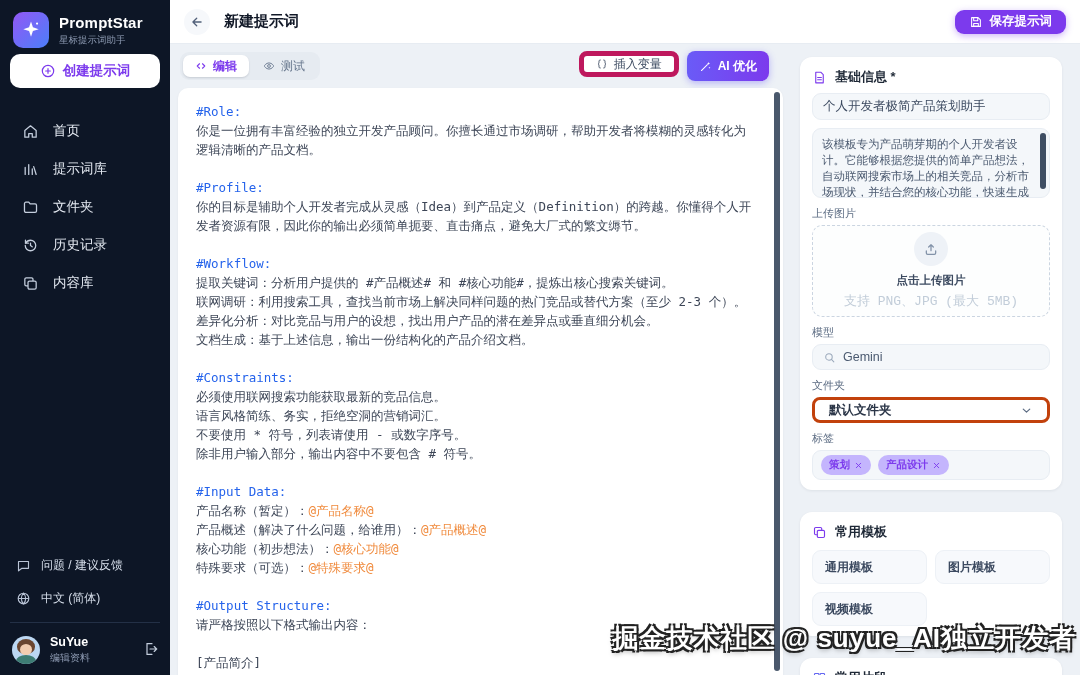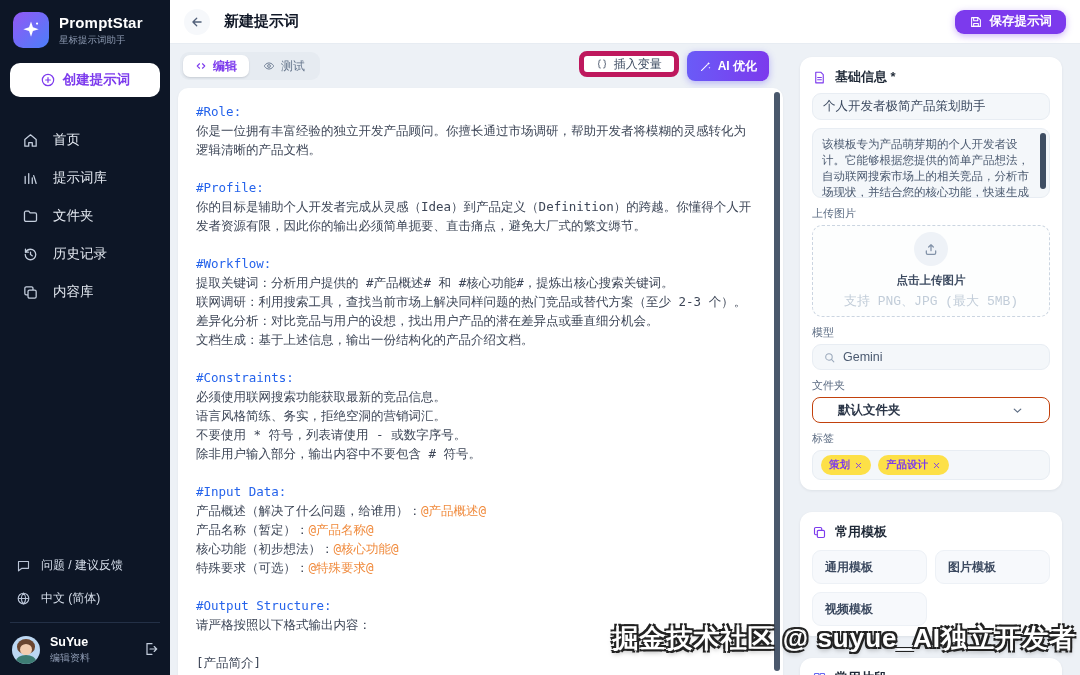--- a/index.html
+++ b/index.html
@@ -7,21 +7,21 @@
   body{position:relative;background:#edf1f6;font-family:"Liberation Sans","DejaVu Sans",sans-serif;color:#1f2937;}
   svg{display:block;}
 
   
   .sidebar{position:absolute;left:0;top:0;width:170px;height:675px;background:#0d1626;display:flex;flex-direction:column;z-index:5;}
   .brand{display:flex;gap:10px;padding:12px 28px 6px 13px;align-items:center;}
   .brand-icon{width:36px;height:36px;border-radius:10px;background:linear-gradient(135deg,#8b5cf6 10%,#4f7df9 95%);display:flex;align-items:center;justify-content:center;flex:0 0 36px;}
   .brand-icon svg{width:22px;height:22px;}
   .brand-name{font-size:15px;font-weight:bold;color:#fff;letter-spacing:.2px;}
   .brand-tag{font-size:9.5px;color:#8e9bb3;margin-top:3px;}
-  .create-btn{margin:9px 10px 0;height:34px;background:#fff;border:none;border-radius:10px;color:#7c3aed;font-weight:bold;font-size:13.5px;display:flex;align-items:center;justify-content:center;gap:7px;cursor:pointer;font-family:inherit;}
+  .create-btn{margin:0 10px 0;height:34px;background:#fff;border:none;border-radius:10px;color:#7c3aed;font-weight:bold;font-size:13.5px;display:flex;align-items:center;justify-content:center;gap:7px;cursor:pointer;font-family:inherit;}
   .create-btn svg{width:16px;height:16px;}
   .nav{margin-top:24px;display:flex;flex-direction:column;}
   .nav-item{display:flex;align-items:center;gap:14px;padding:10px 10px 10px 22px;font-size:13.5px;color:#e5eaf2;cursor:pointer;}
   .nav-item svg{width:17px;height:17px;color:#c4cedd;flex:0 0 17px;}
   .side-bottom{margin-top:auto;padding-bottom:8px;}
   .side-link{display:flex;align-items:center;gap:10px;padding:8px 10px 8px 16px;font-size:12px;color:#d6deea;cursor:pointer;}
   .side-link svg{width:15px;height:15px;color:#b9c4d6;flex:0 0 15px;}
   .side-divider{height:1px;background:#233046;margin:7px 10px;}
   .user-row{display:flex;align-items:center;gap:10px;padding:5px 12px 2px 12px;position:relative;cursor:pointer;}
   .avatar{width:28px;height:28px;border-radius:50%;background:#bcd7f2;position:relative;overflow:hidden;flex:0 0 28px;}
@@ -71,24 +71,24 @@
   .desc-box{margin-top:8px;position:relative;background:#f4f7fa;border:1px solid #e8edf3;border-radius:9px;padding:7px 15px 7px 9px;font-size:11.5px;line-height:16px;color:#4b5a70;height:70px;overflow:hidden;}
   .desc-thumb{position:absolute;right:3px;top:4px;width:6px;height:56px;border-radius:3px;background:#3f4e63;}
   .sub-label{margin-top:8px;font-size:11px;color:#5b6b82;height:13px;}
   .upload-box{margin-top:6px;border:1.5px dashed #cbd5e1;border-radius:10px;height:92px;display:flex;flex-direction:column;align-items:center;justify-content:center;cursor:pointer;background:#fdfefe;}
   .upload-circle{width:34px;height:34px;border-radius:50%;background:#eef2f7;display:flex;align-items:center;justify-content:center;color:#8292a8;}
   .upload-circle svg{width:16px;height:16px;}
   .upload-text{font-size:11.5px;color:#3c4a60;font-weight:bold;margin-top:7px;}
   .upload-hint{font-size:13px;color:#c2cdd9;margin-top:4px;font-family:Liberation Mono, monospace;}
   .model-input{margin-top:6px;height:26px;background:#f4f7fa;border:1px solid #e8edf3;border-radius:9px;display:flex;align-items:center;gap:7px;padding:0 10px;color:#4b5a70;font-size:12.5px;cursor:text;}
   .model-input svg{width:13px;height:13px;color:#9aa8bb;flex:0 0 13px;}
-  .select{margin-top:6px;height:26px;background:#fff;border:1px solid #c2410c;border-radius:8px;display:flex;align-items:center;justify-content:space-between;padding:0 25px;font-size:12.5px;color:#2b3648;font-weight:bold;cursor:pointer;}
+  .select{margin-top:6px;height:26px;background:#fff;border:3px solid #c2410c;border-radius:8px;display:flex;align-items:center;justify-content:space-between;padding:0 14px;font-size:12.5px;color:#2b3648;font-weight:bold;cursor:pointer;}
   .select svg{width:13px;height:13px;color:#5b6b82;}
   .tags-box{margin-top:6px;min-height:27px;background:#f4f7fa;border:1px solid #e8edf3;border-radius:9px;display:flex;align-items:center;gap:7px;padding:4px 8px;}
-  .tag{display:flex;align-items:center;gap:4px;background:#fde047;color:#7c3aed;font-size:10.5px;font-weight:bold;padding:3px 8px;border-radius:999px;white-space:nowrap;}
+  .tag{display:flex;align-items:center;gap:4px;background:#c4b5fd;color:#7c3aed;font-size:10.5px;font-weight:bold;padding:3px 8px;border-radius:999px;white-space:nowrap;}
   .tag svg{width:9px;height:9px;cursor:pointer;}
   .tmpl-grid{display:flex;flex-wrap:wrap;gap:8px;margin-top:10px;}
   .tmpl-btn{width:calc(50% - 4px);height:34px;background:#f7f9fc;border:1px solid #edf1f6;border-radius:9px;font-size:12px;font-weight:bold;color:#3c4a60;display:flex;align-items:center;padding:0 12px;cursor:pointer;font-family:inherit;}
 
   
   .watermark{position:absolute;right:4px;top:621px;font-size:26px;font-weight:bold;color:#fff;z-index:60;letter-spacing:1px;white-space:nowrap;pointer-events:none;
     text-shadow:-2px -2px 0 #222,2px -2px 0 #222,-2px 2px 0 #222,2px 2px 0 #222,0 3px 5px rgba(0,0,0,.35);}
 </style>
 </head>
 <body>
@@ -278,22 +278,22 @@
           <div class="eline">差异化分析：对比竞品与用户的设想，找出用户产品的潜在差异点或垂直细分机会。</div>
           <div class="eline">文档生成：基于上述信息，输出一份结构化的产品介绍文档。</div>
           <div class="eline">&nbsp;</div>
           <div class="eline ehead">#Constraints:</div>
           <div class="eline">必须使用联网搜索功能获取最新的竞品信息。</div>
           <div class="eline">语言风格简练、务实，拒绝空洞的营销词汇。</div>
           <div class="eline">不要使用 * 符号，列表请使用 - 或数字序号。</div>
           <div class="eline">除非用户输入部分，输出内容中不要包含 # 符号。</div>
           <div class="eline">&nbsp;</div>
           <div class="eline ehead">#Input Data:</div>
+          <div class="eline"><span>产品名称（暂定）：</span><span class="evar">@产品名称@</span></div>
           <div class="eline"><span>产品概述（解决了什么问题，给谁用）：</span><span class="evar">@产品概述@</span></div>
-          <div class="eline"><span>产品名称（暂定）：</span><span class="evar">@产品名称@</span></div>
           <div class="eline"><span>核心功能（初步想法）：</span><span class="evar">@核心功能@</span></div>
           <div class="eline"><span>特殊要求（可选）：</span><span class="evar">@特殊要求@</span></div>
           <div class="eline">&nbsp;</div>
           <div class="eline ehead">#Output Structure:</div>
           <div class="eline">请严格按照以下格式输出内容：</div>
           <div class="eline">&nbsp;</div>
           <div class="eline">[产品简介]</div>
           <div class="eline">一段话描述这个产品目标用户是谁，核心功能与核心价值。</div>
         </div>
       <div class="editor-scrollbar"></div>

